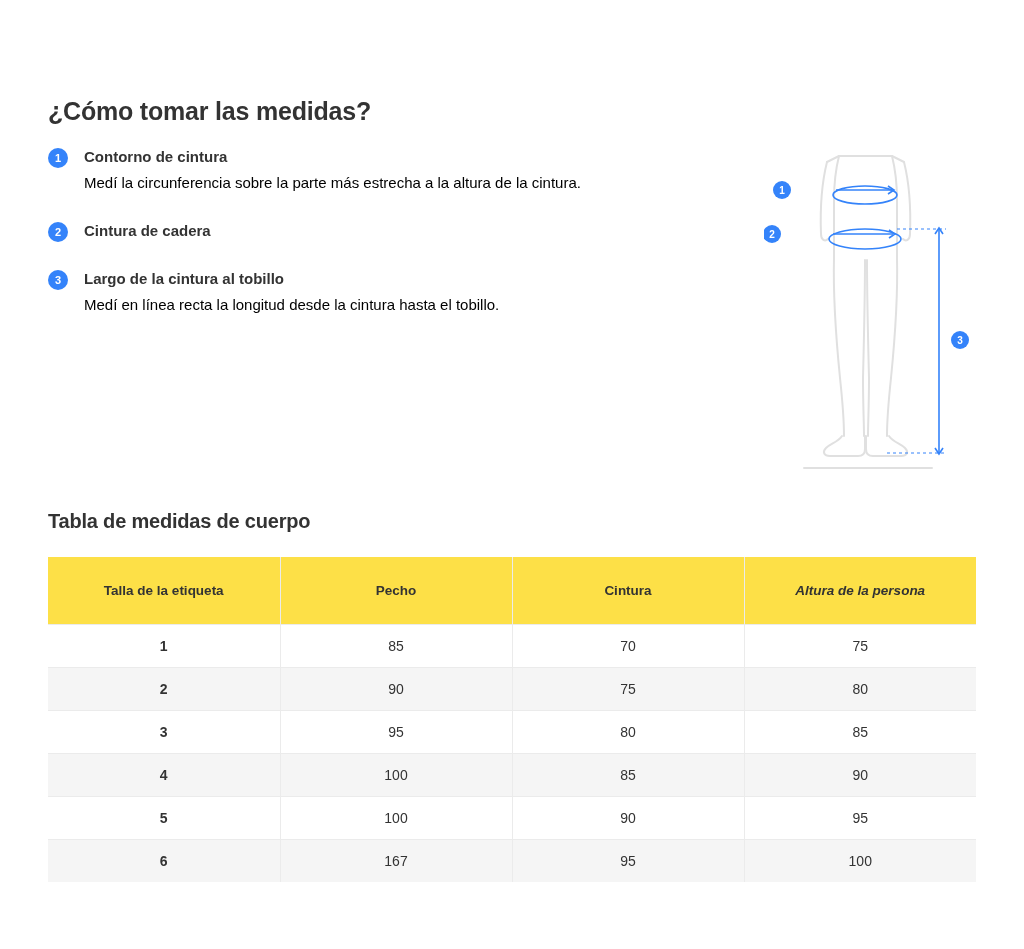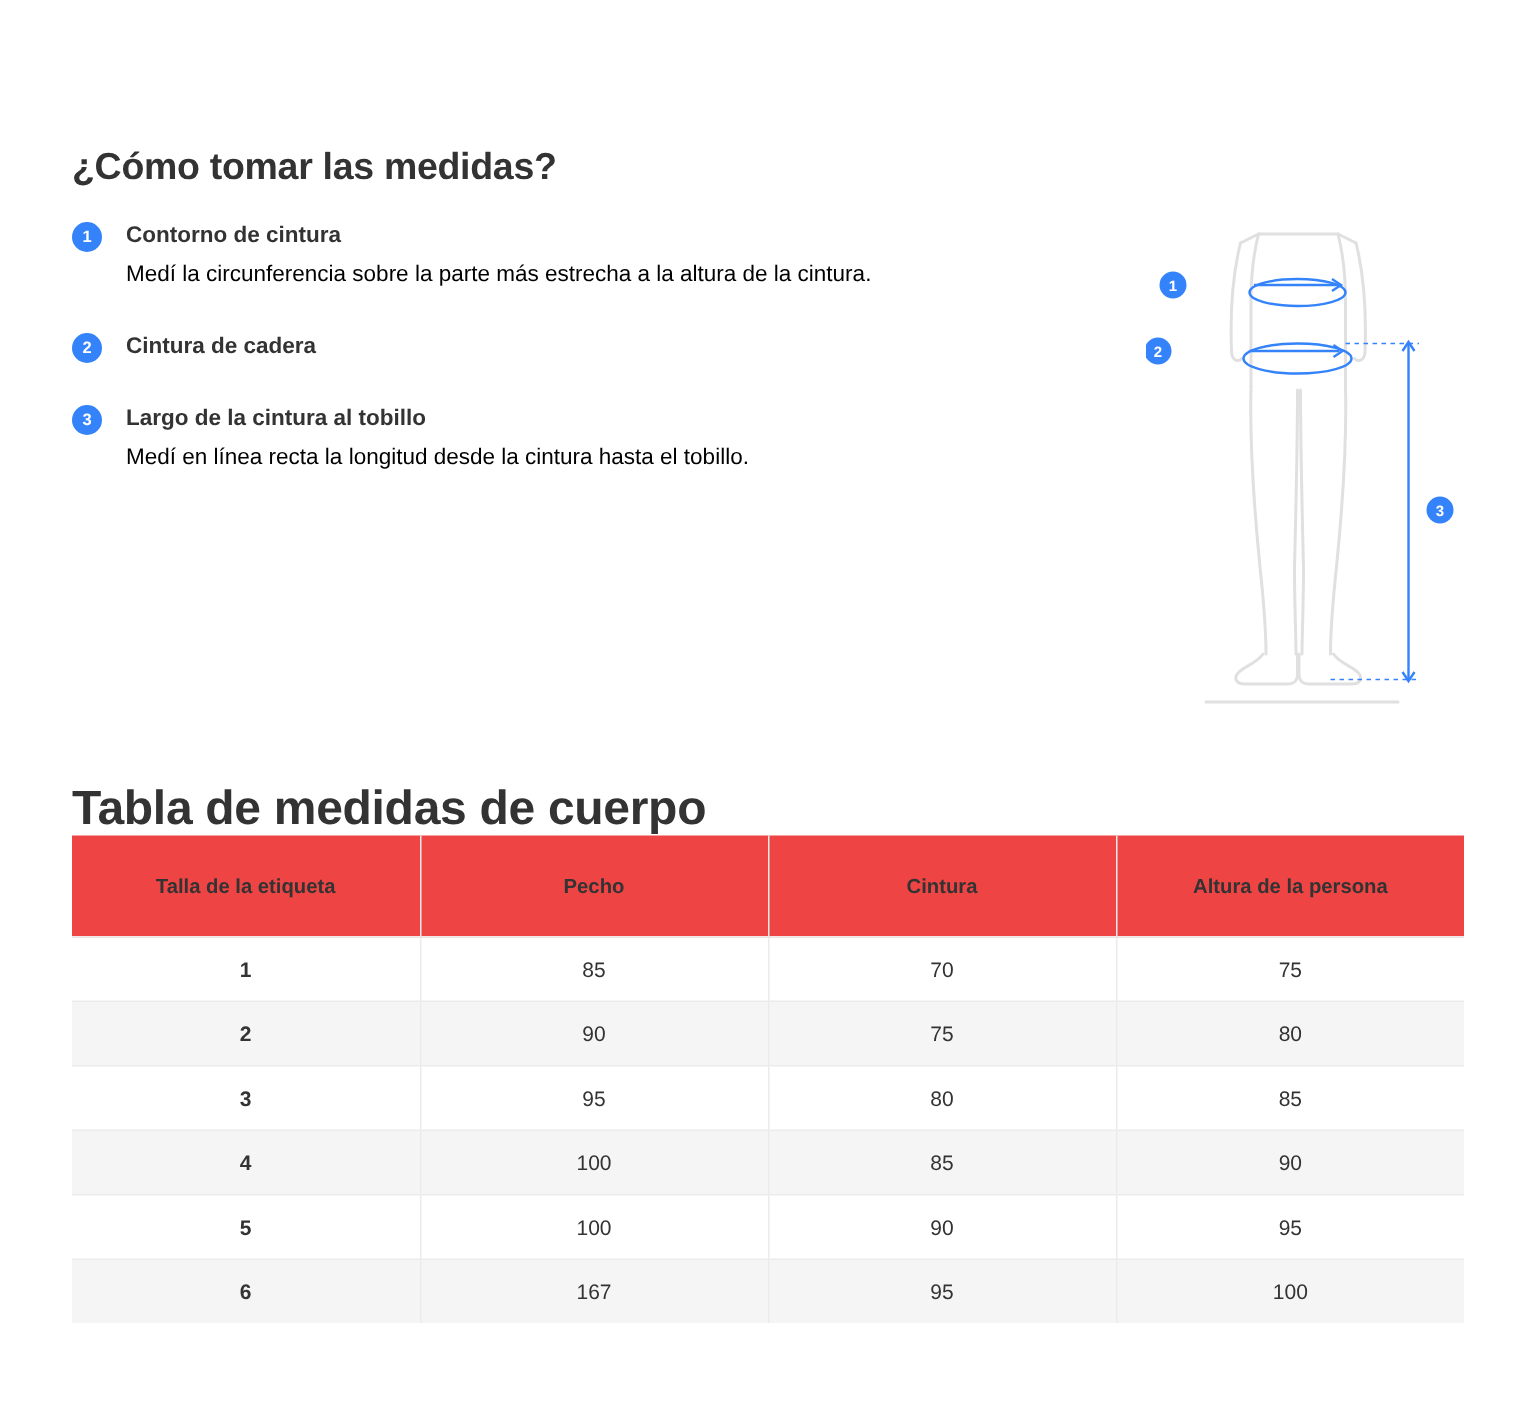--- a/index.html
+++ b/index.html
@@ -84,45 +84,45 @@
     width: 230px;
     height: 340px;
   }
   .illustration svg { display: block; }
 
   
   .table-title {
     position: absolute;
     left: 48px;
     top: 455px;
-    font-size: 32px;
+    font-size: 20px;
     font-weight: bold;
     color: #333333;
     letter-spacing: -0.2px;
   }
 
   .size-table {
     position: absolute;
     left: 48px;
     top: 519px;
     width: 928px;
     border-collapse: collapse;
     table-layout: fixed;
   }
   .size-table th {
-    background: #ef4444;
+    background: #fde047;
     font-size: 13.5px;
     font-weight: bold;
     color: #333333;
     padding: 26px 10px;
     text-align: center;
     border-bottom: 1px solid #ebebeb;
     border-right: 1px solid #ebebeb;
   }
-  .size-table th:last-child { border-right: none; }
+  .size-table th:last-child { border-right: none; font-style: italic; }
   .size-table td {
     font-size: 14px;
     color: #333333;
     padding: 13px 10px;
     text-align: center;
     border-bottom: 1px solid #ebebeb;
     border-right: 1px solid #ebebeb;
   }
   .size-table td:last-child { border-right: none; }
   .size-table td.col-size {

